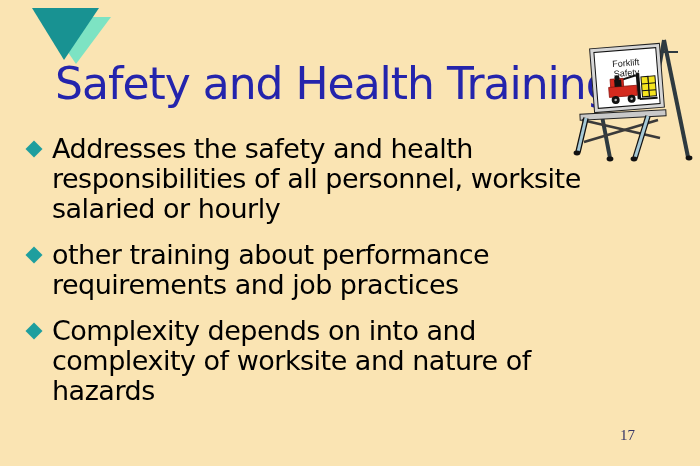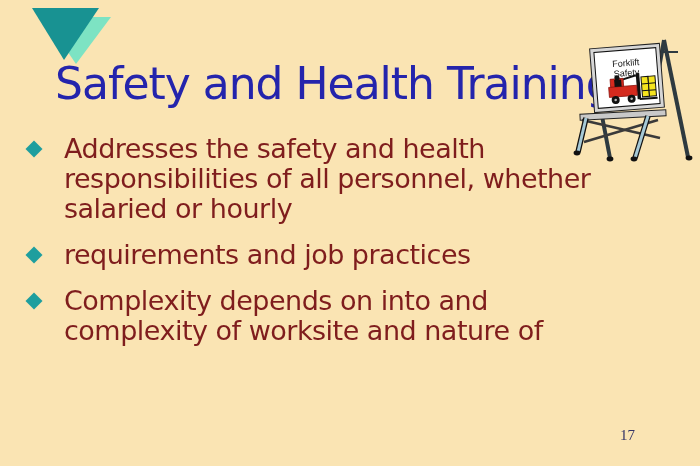--- a/index.html
+++ b/index.html
@@ -25,21 +25,21 @@
   
   .easel { position:absolute; left:572px; top:30px; width:128px; height:140px; }
 
   
   .bullets { position:absolute; left:28px; top:134px; width:640px; }
   .bullet { display:flex; align-items:flex-start; margin-bottom:16px; }
   .bullet-icon {
     flex:0 0 auto; width:12px; height:12px; margin:9px 12px 0 0;
     background:#1E9E9E; transform:rotate(45deg);
   }
-  .bullet-text { font-size:27px; line-height:30px; letter-spacing:-0.5px; color:#7f1d1d;margin-left:12px; }
+  .bullet-text { font-size:27px; line-height:30px; letter-spacing:-0.5px; color:#000000; }
   .line { white-space:nowrap; }
   .u { text-underline-offset:3px; }
 
   
   .page-number {
     position:absolute; left:620px; top:427px;
     font-family:"Liberation Serif","DejaVu Serif",serif;
     font-size:15px; color:#333366;
   }
 </style>
@@ -110,37 +110,39 @@
       <ellipse cx="117" cy="128" rx="3.4" ry="2.4" fill="#111"></ellipse>
     </g>
   </svg>
 
   <div class="bullets">
 
     <div class="bullet">
       <span class="bullet-icon"></span>
       <div class="bullet-text">
         <div class="line"><span>Addresses the safety and health</span></div>
-        <div class="line"><span>responsibilities of </span><span class="u">all</span><span> personnel, whether</span></div>
+        <div class="line"><span>responsibilities of </span><span class="u">all</span><span> personnel, worksite</span></div>
         <div class="line"><span>salaried or hourly</span></div>
       </div>
     </div>
 
     <div class="bullet">
       <span class="bullet-icon"></span>
       <div class="bullet-text">
+        <div class="line"><span>other training about performance</span></div>
         <div class="line"><span>requirements and job practices</span></div>
       </div>
     </div>
 
     <div class="bullet">
       <span class="bullet-icon"></span>
       <div class="bullet-text">
         <div class="line"><span>Complexity depends on into and</span></div>
         <div class="line"><span>complexity of worksite and nature of</span></div>
+        <div class="line"><span>hazards</span></div>
       </div>
     </div>
 
   </div>
 
   <div class="page-number">17</div>
 
 </div>
 
 </body></html>

